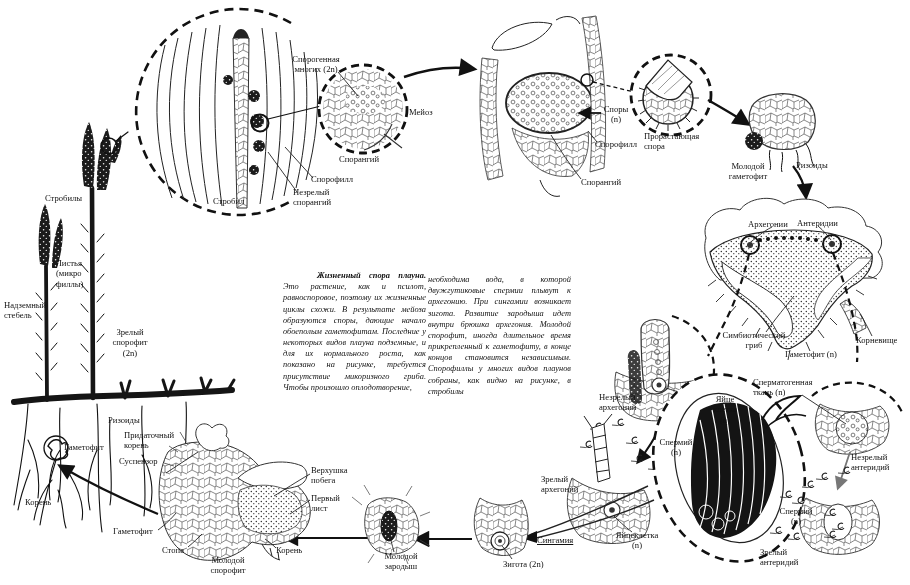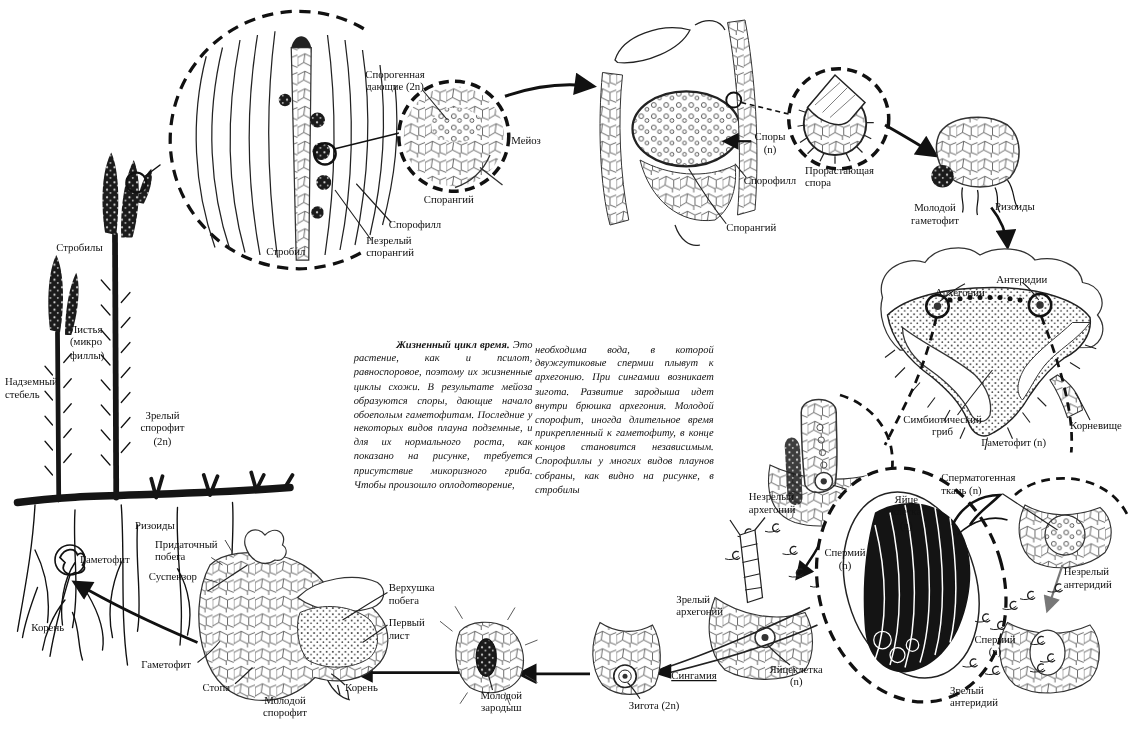--- a/index.html
+++ b/index.html
@@ -256,60 +256,60 @@
   <use href="#sp" x="812" y="486"></use>
       <use href="#sp" x="826" y="478"></use>
       <use href="#sp" x="848" y="472"></use>
   <use href="#sp" x="790" y="496"></use>
       <use href="#sp" x="802" y="502"></use>
       <use href="#sp" x="780" y="532"></use>
       <use href="#sp" x="798" y="538"></use>
 </svg>
 
 <div class="txt first" style="left:283px;top:270px;">
-  <p><span class="lead">Жизненный цикл время.</span><span> Это растение, как и псилот, равноспоровое, поэтому их жизненные циклы схожи. В результате мейоза образуются споры, дающие начало обоеполым гаметофитам. Последние у некоторых видов плауна подземные, и для их нормального роста, как показано на рисунке, требуется присутствие микоризного гриба. Чтобы произошло оплодотворение,</span></p>
+  <p><span class="lead">Жизненный спора плауна.</span><span> Это растение, как и псилот, равноспоровое, поэтому их жизненные циклы схожи. В результате мейоза образуются споры, дающие начало обоеполым гаметофитам. Последние у некоторых видов плауна подземные, и для их нормального роста, как показано на рисунке, требуется присутствие микоризного гриба. Чтобы произошло оплодотворение,</span></p>
 </div>
 <div class="txt" style="left:428px;top:274px;">необходима вода, в которой двужгутиковые спермии плывут к архегонию. При сингамии возникает зигота. Развитие зародыша идет внутри брюшка архегония. Молодой спорофит, иногда длительное время прикрепленный к гаметофиту, в конце концов становится независимым. Спорофиллы у многих видов плаунов собраны, как видно на рисунке, в стробилы</div>
 
 <div class="lb" style="left:45px;top:193px;">Стробилы</div>
 <div class="lb" style="left:56px;top:258px;">Листья
 (микро
 филлы)</div>
 <div class="lb" style="left:4px;top:300px;">Надземный
 стебель</div>
 <div class="lb ctr" style="left:100px;top:327px;width:60px;">Зрелый
 спорофит
 (2n)</div>
 <div class="lb" style="left:108px;top:415px;">Ризоиды</div>
 <div class="lb" style="left:124px;top:430px;">Придаточный
-побега</div>
+корень</div>
 <div class="lb" style="left:64px;top:442px;">Гаметофит</div>
 <div class="lb" style="left:25px;top:497px;">Корень</div>
 
 <div class="lb ctr" style="left:283px;top:54px;width:66px;">Спорогенная
-дающие  (2n)</div>
+многих  (2n)</div>
 <div class="lb" style="left:339px;top:154px;">Спорангий</div>
 <div class="lb" style="left:311px;top:174px;">Спорофилл</div>
 <div class="lb" style="left:293px;top:187px;">Незрелый
 спорангий</div>
 <div class="lb" style="left:213px;top:196px;">Стробил</div>
 <div class="lb" style="left:409px;top:59px;margin-top:48px;">Мейоз</div>
 
 <div class="lb ctr" style="left:598px;top:104px;width:36px;">Споры
 (n)</div>
 <div class="lb" style="left:595px;top:139px;">Спорофилл</div>
 <div class="lb" style="left:581px;top:177px;">Спорангий</div>
 <div class="lb" style="left:644px;top:131px;">Прорастающая
 спора</div>
 
 <div class="lb ctr" style="left:722px;top:161px;width:52px;">Молодой
 гаметофит</div>
 <div class="lb" style="left:796px;top:160px;">Ризоиды</div>
 
-<div class="lb" style="left:748px;top:229px;">Архегонии</div>
+<div class="lb" style="left:748px;top:219px;">Архегонии</div>
 <div class="lb" style="left:797px;top:218px;">Антеридии</div>
 <div class="lb ctr" style="left:716px;top:330px;width:76px;">Симбиотический
 гриб</div>
 <div class="lb" style="left:856px;top:335px;">Корневище</div>
 <div class="lb" style="left:785px;top:349px;">Гаметофит (n)</div>
 
 <div class="lb" style="left:753px;top:377px;">Сперматогенная
 ткань  (n)</div>
 <div class="lb" style="left:851px;top:452px;">Незрелый
 антеридий</div>

